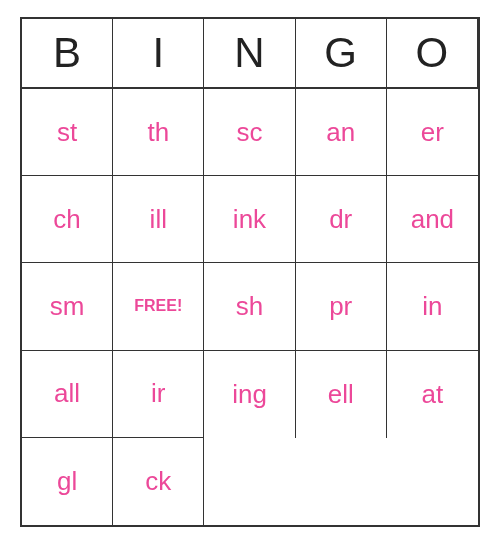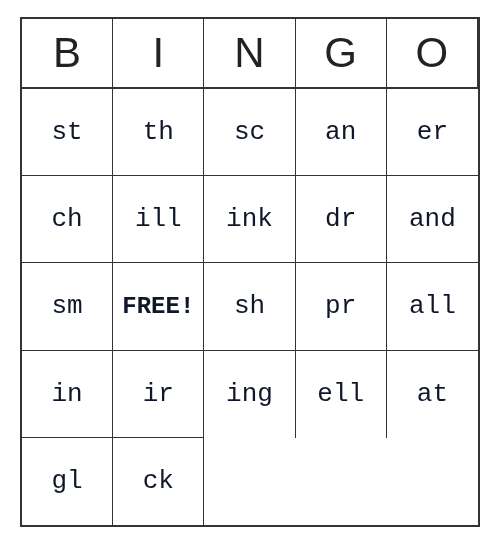--- a/index.html
+++ b/index.html
@@ -42,34 +42,33 @@
       border-right: none;
     }
 
     .cell {
       display: flex;
       justify-content: center;
       align-items: center;
       border-right: 1px solid #333;
       border-bottom: 1px solid #333;
       font-size: 26px;
-      color: #0f172a;
-      font-family: Liberation Mono, monospace;
+      color: #ec4899;
     }
 
     .cell:nth-child(5n) {
       border-right: none;
     }
 
     .cell:nth-last-child(-n+5) {
       border-bottom: none;
     }
 
     .free-cell {
-      font-size: 24px;
+      font-size: 16px;
       font-weight: bold;
     }
   </style>
 </head>
 <body>
 
 <div class="bingo-card">
 
   <div class="header-cell">B</div>
   <div class="header-cell">I</div>
@@ -87,22 +86,22 @@
   <div class="cell">ill</div>
   <div class="cell">ink</div>
   <div class="cell">dr</div>
 
   <div class="cell">and</div>
   <div class="cell">sm</div>
   <div class="cell free-cell">FREE!</div>
   <div class="cell">sh</div>
   <div class="cell">pr</div>
 
+  <div class="cell">in</div>
   <div class="cell">all</div>
-  <div class="cell">in</div>
   <div class="cell">ir</div>
 
   <div class="cell">ing</div>
   <div class="cell">ell</div>
   <div class="cell">at</div>
   <div class="cell">gl</div>
   <div class="cell">ck</div>
 </div>
 
 </body></html>

